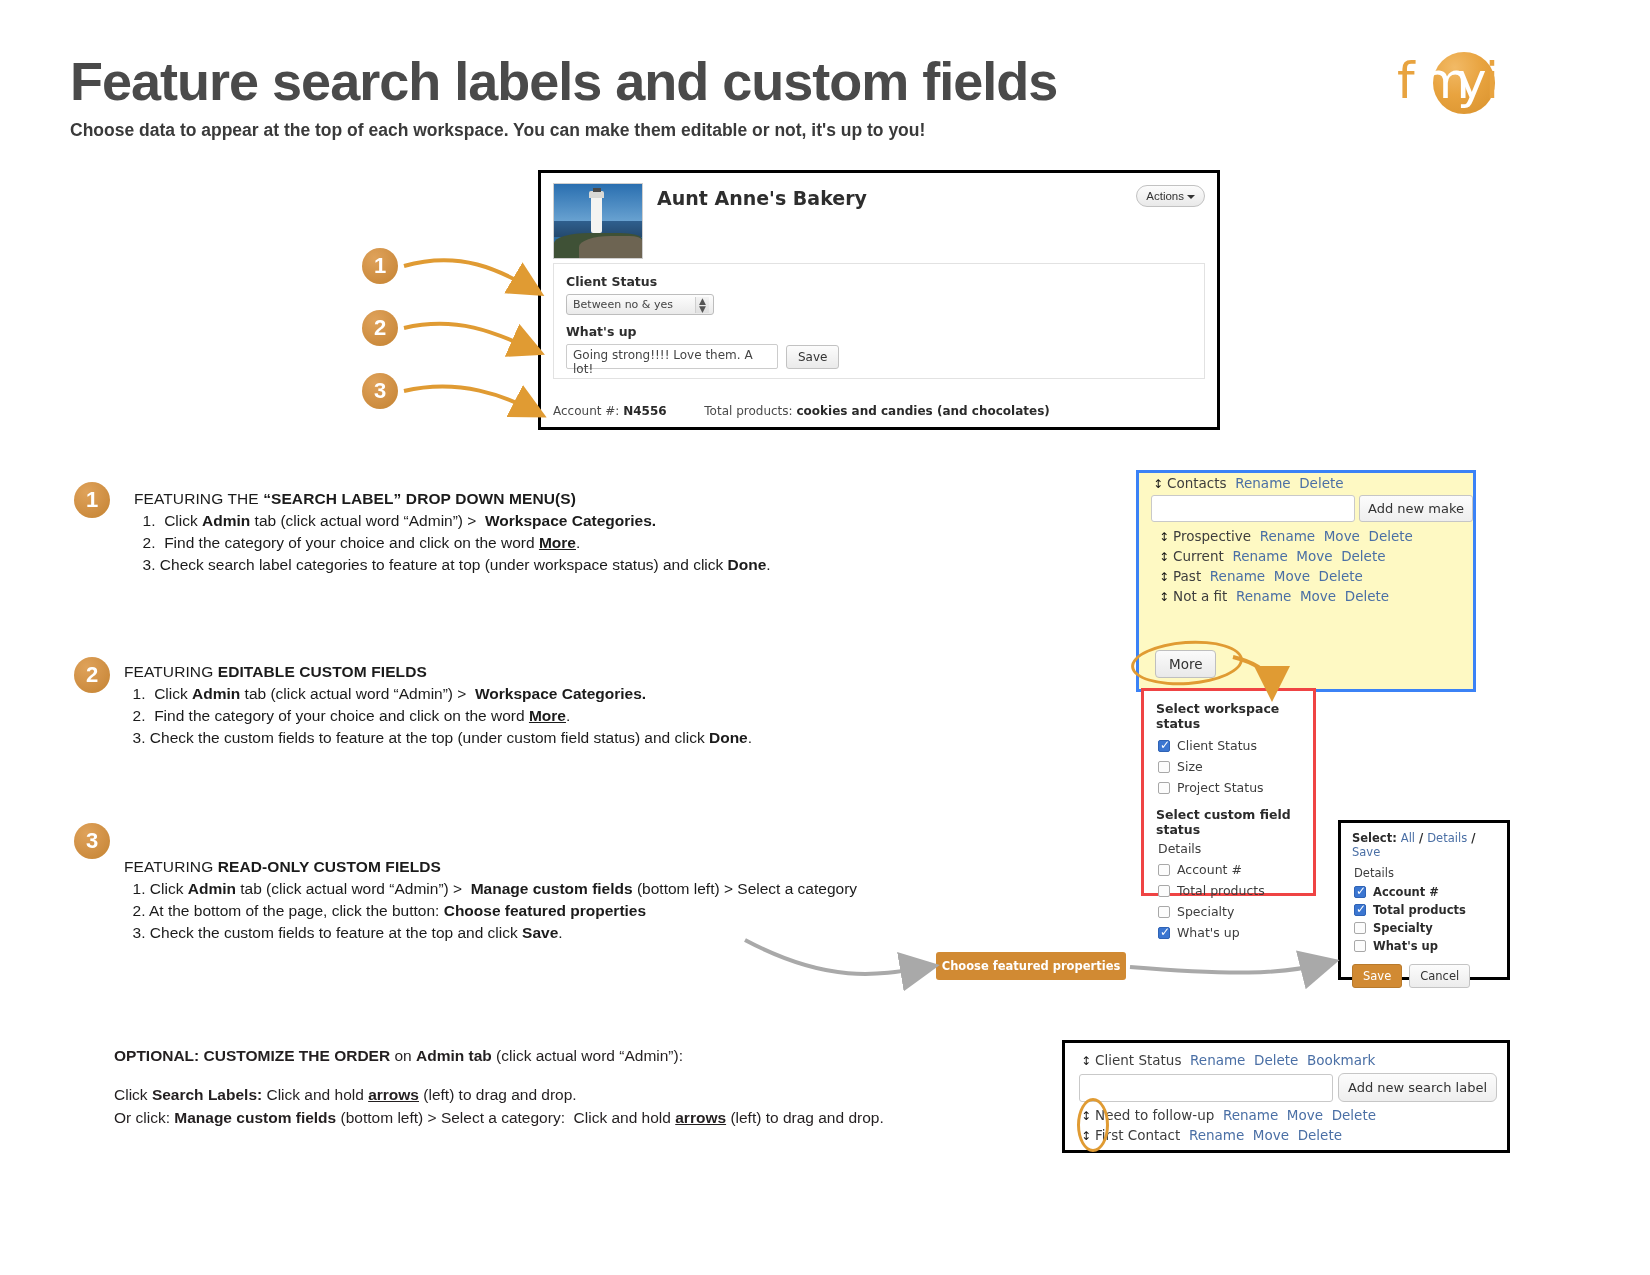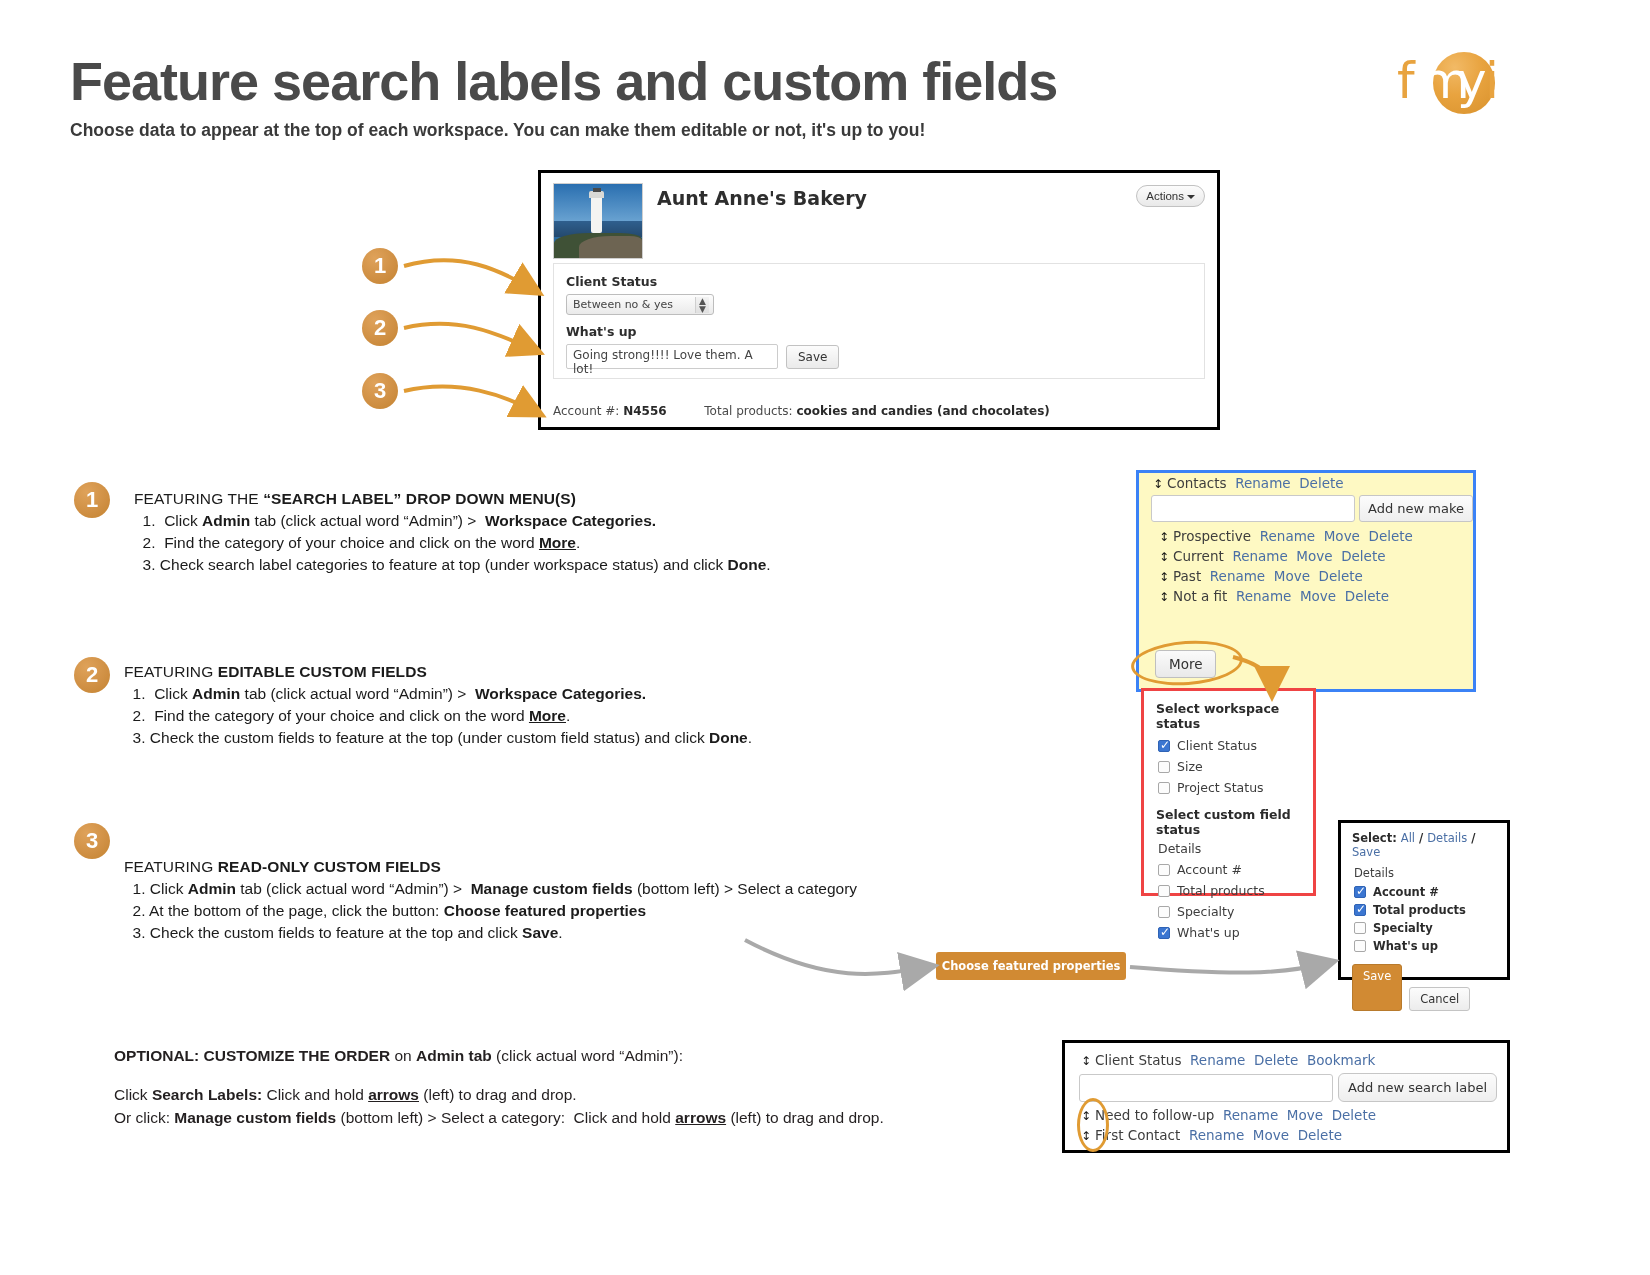--- a/index.html
+++ b/index.html
@@ -200,21 +200,21 @@
   .sel-line .lnk { font-weight:normal; }
   .ft-sub { font-size:11.5px; color:#3d3d3d; margin:0 0 3px 2px; }
   .ft-item { font-size:11.5px; font-weight:bold; color:#2b2b2b; padding:2px 0 2px 2px; display:flex; align-items:center; gap:7px; }
   .ft-btns { margin-top:9px; display:flex; gap:7px; }
   .btn-save {
     background:#d18a33; color:#fff; font-size:11.5px; border:1px solid #b87a2c;
     border-radius:3px; padding:4px 10px;
   }
   .btn-cancel {
     background:linear-gradient(#fcfcfc,#ececec); color:#333; font-size:11.5px;
-    border:1px solid #c4c4c4; border-radius:3px; padding:4px 10px;margin-top:23px;
+    border:1px solid #c4c4c4; border-radius:3px; padding:4px 10px;
   }
 
   
   #choose-featured {
     position:absolute; left:936px; top:952px; width:190px; height:28px;
     background:#d18a33; color:#fff; font-size:11.5px; font-weight:bold;
     text-align:center; line-height:28px; border-radius:3px;
     font-family:"DejaVu Sans", sans-serif;
   }
 

